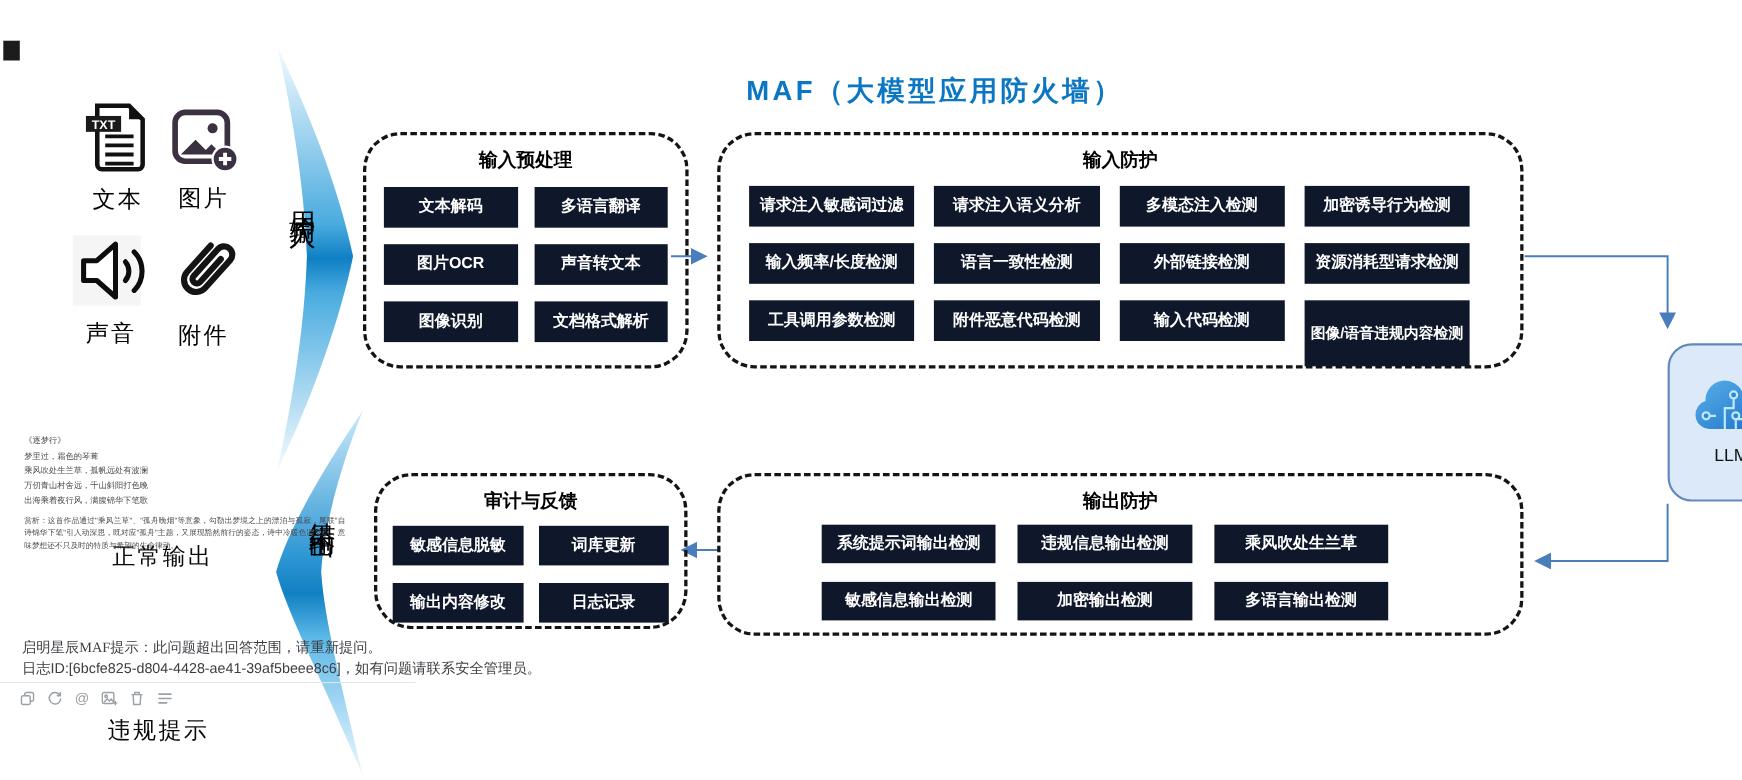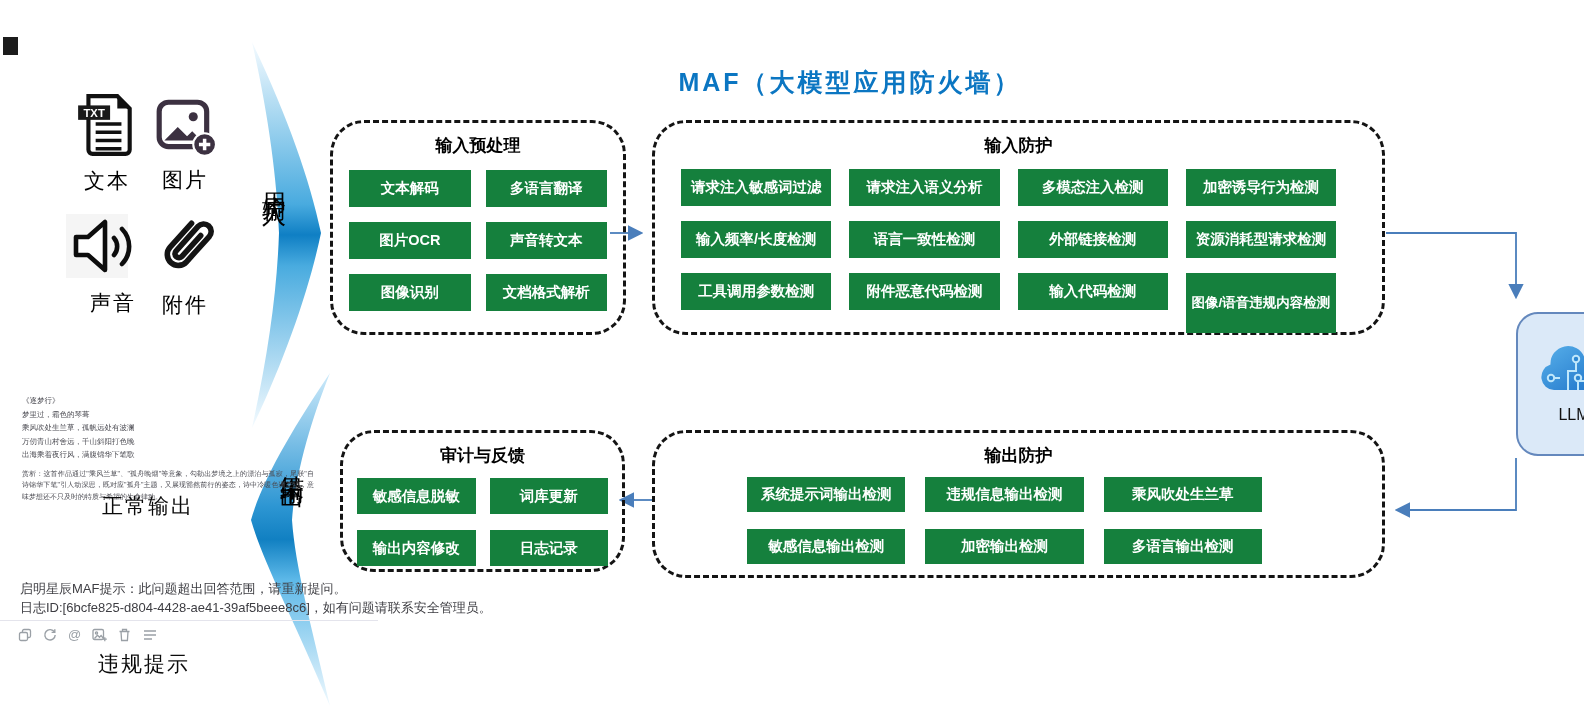--- a/index.html
+++ b/index.html
@@ -5,54 +5,54 @@
   html,body{margin:0;padding:0;background:#fff;}
   #canvas{position:relative;width:1584px;height:709px;background:#fff;overflow:hidden;
           font-family:"Liberation Sans","DejaVu Sans",sans-serif;}
   
   .main-title{position:absolute;left:660px;top:66px;width:380px;text-align:center;
       font-size:25px;font-weight:bold;color:#0b76c2;letter-spacing:3px;white-space:nowrap;}
   
   .dashed-box{position:absolute;border:3px dashed #141414;border-radius:34px;box-sizing:border-box;background:transparent;}
   .box-title{text-align:center;font-weight:bold;font-size:17px;color:#000;margin-top:11px;}
   .btn-grid{display:grid;}
-  .gbtn{background:#15803d;color:#fff;font-weight:bold;font-size:14.5px;line-height:1.15;
+  .gbtn{background:#0f172a;color:#fff;font-weight:bold;font-size:14.5px;line-height:1.15;
         display:flex;align-items:center;justify-content:center;text-align:center;padding:0 3px;box-sizing:border-box;}
   .gbtn.two-line{font-size:13.5px;}
   #box-preprocess{left:330px;top:120px;width:296px;height:215px;}
   #box-preprocess .btn-grid{margin:13px 16px 0 16px;grid-template-columns:1fr 1fr;grid-auto-rows:37px;gap:15px;}
   #box-input-protection{left:652px;top:120px;width:733px;height:215px;}
   #box-input-protection .btn-grid{margin:12px 46px 0 26px;grid-template-columns:repeat(4,1fr);grid-auto-rows:37px;gap:15px 18px;}
   #box-audit{left:340px;top:430px;width:285px;height:142px;}
   #box-audit .btn-grid{margin:11px 14px 0 14px;grid-template-columns:1fr 1fr;grid-auto-rows:36px;gap:16px 14px;}
   #box-output-protection{left:652px;top:430px;width:733px;height:148px;}
   #box-output-protection .btn-grid{margin:10px 120px 0 92px;grid-template-columns:repeat(3,1fr);grid-auto-rows:35px;gap:17px 20px;}
   
   #llm-box{position:absolute;left:1516px;top:312px;width:116px;height:144px;background:#dbe9f8;
            border:2px solid #6488bd;border-radius:22px;box-sizing:border-box;
            display:flex;flex-direction:column;align-items:center;justify-content:center;gap:10px;}
   #llm-box .llm-label{font-size:16px;color:#111;}
   
   .src{position:absolute;width:70px;text-align:center;}
   .src .src-label{margin-top:9px;font-size:21px;color:#000;letter-spacing:2px;}
   #src-text{left:72px;top:92px;}
   #src-image{left:150px;top:97px;}
-  #src-audio{left:66px;top:212px;text-align:right;}
+  #src-audio{left:66px;top:212px;}
   #src-attach{left:150px;top:212px;}
   
   .vtext{position:absolute;writing-mode:vertical-rl;text-orientation:upright;
          font-size:24px;color:#000;letter-spacing:3px;font-weight:500;}
   #user-input-label{left:258px;top:173px;}
   #result-output-label{left:276px;top:456px;}
   
   #poem{position:absolute;left:22px;top:394px;width:292px;color:#4b4b52;filter:blur(.35px);}
   #poem .p-line{font-size:7.5px;line-height:13.5px;white-space:nowrap;}
   #poem .p-analysis{margin-top:6px;font-size:7px;line-height:11.5px;text-align:justify;}
   #normal-output-label{position:absolute;left:102px;top:492px;font-size:21px;color:#0a0a0a;letter-spacing:2px;}
-  #violation-line1{position:absolute;left:20px;top:580px;font-size:13px;color:#3d3d42;}
+  #violation-line1{position:absolute;left:20px;top:580px;font-size:13px;color:#3d3d42;font-family:Liberation Serif, serif;}
   #violation-line2{position:absolute;left:20px;top:599px;font-size:13px;color:#3d3d42;}
   #violation-divider{position:absolute;left:0;top:620px;width:378px;height:1px;background:#e4e4ec;}
   #violation-toolbar{position:absolute;left:17px;top:627px;display:flex;gap:10px;align-items:center;}
   #violation-toolbar .tb{width:15px;height:15px;display:flex;align-items:center;justify-content:center;cursor:pointer;}
   #violation-label{position:absolute;left:98px;top:650px;font-size:21px;color:#0a0a0a;letter-spacing:2px;}
   
   #corner-fragment{position:absolute;left:3px;top:37px;width:15px;height:18px;background:#1c1c1c;}
   svg{display:block;}
   .overlay{position:absolute;left:0;top:0;}
 </style>

